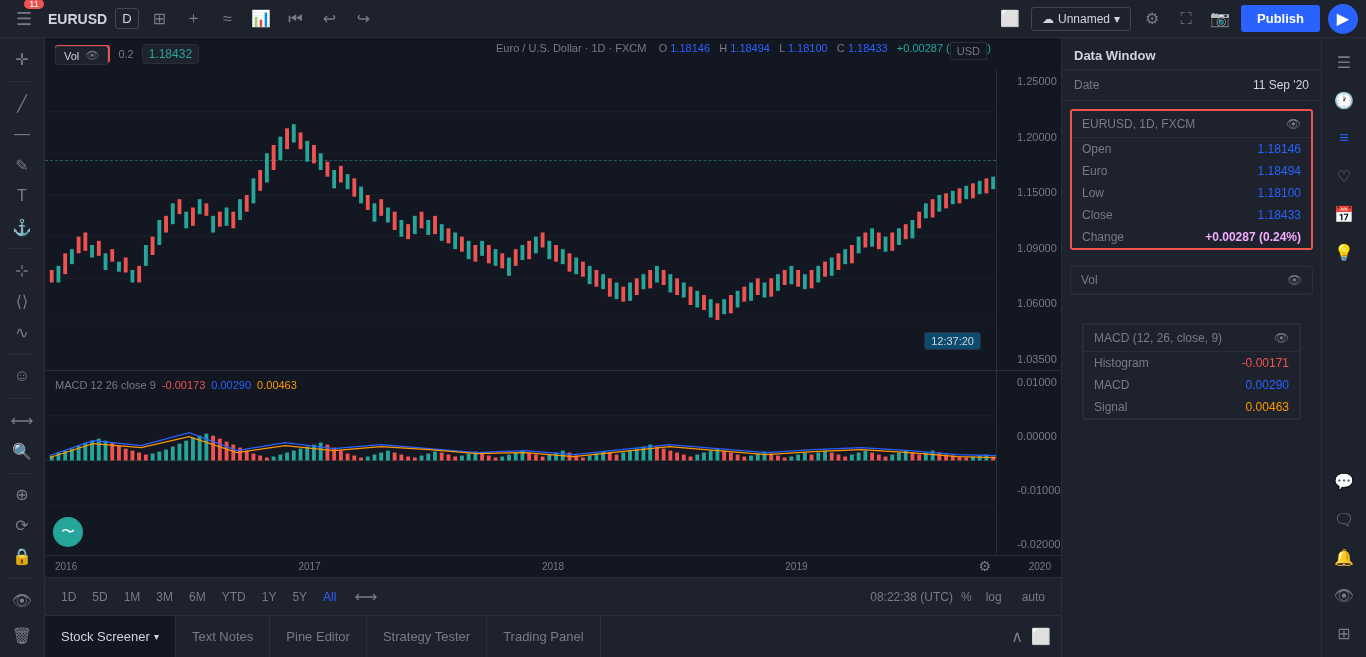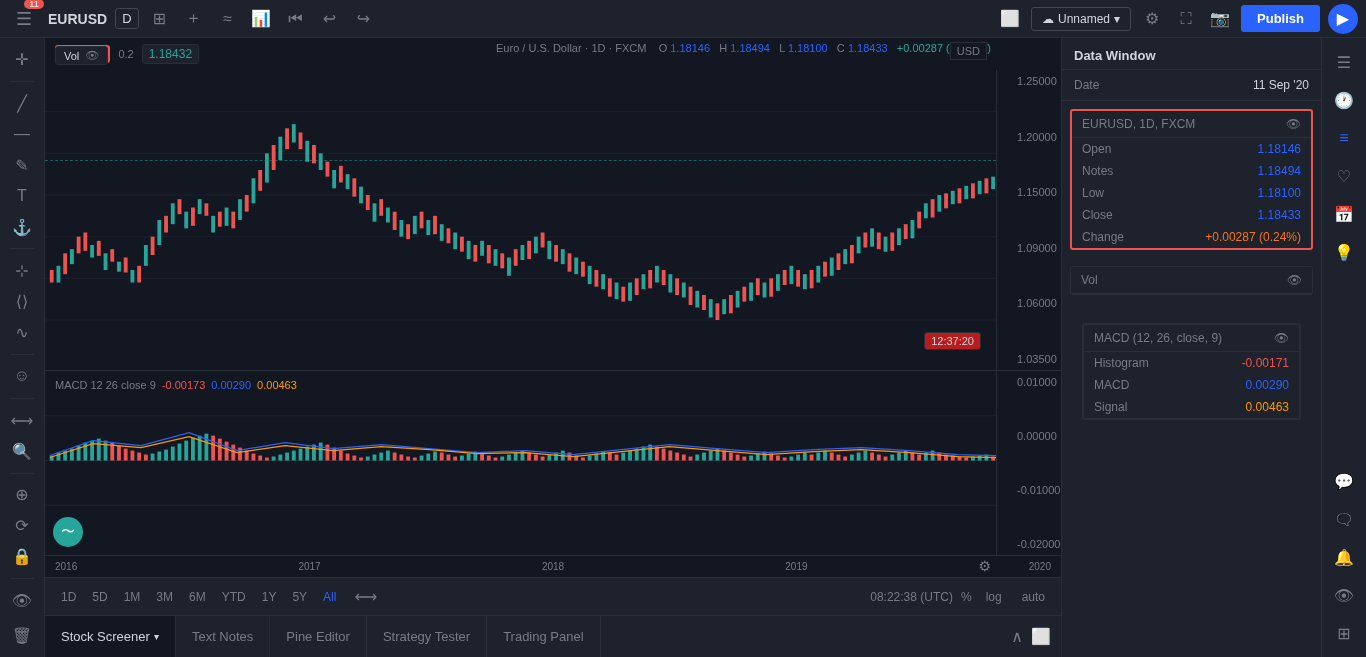--- a/index.html
+++ b/index.html
@@ -34,21 +34,21 @@
     
     .chart-canvas-container { flex: 1; display: flex; flex-direction: column; position: relative; }
     .main-chart { flex: 1; position: relative; background: #131722; overflow: hidden; }
     .indicator-chart { height: 185px; position: relative; background: #131722; border-top: 1px solid #2a2e39; overflow: hidden; }
 
     
     .y-axis { position: absolute; right: 0; top: 0; bottom: 0; width: 65px; background: #131722; border-left: 1px solid #2a2e39; display: flex; flex-direction: column; justify-content: space-between; padding: 5px 20px; font-size: 11px; color: #787b86; }
 
     
     .current-price-tag { position: absolute; right: 0; background: #26a69a; color: #fff; font-size: 11px; font-weight: bold; padding: 2px 4px; width: 65px; text-align: center; }
-    .time-tag { position: absolute; background: #b91c1c; color: #d1d4dc; font-size: 11px; padding: 2px 6px; border: 1px solid #2a2e39; border-radius: 3px; }
+    .time-tag { position: absolute; background: #0c4a6e; color: #d1d4dc; font-size: 11px; padding: 2px 6px; border: 1px solid #2a2e39; border-radius: 3px; }
 
     
     .macd-label { position: absolute; top: 8px; left: 10px; font-size: 11px; display: flex; gap: 6px; }
     .macd-neg { color: #ef5350; }
     .macd-pos1 { color: #2962ff; }
     .macd-pos2 { color: #ff9800; }
 
     
     .vol-label { position: absolute; top: 8px; left: 10px; background: #1e222d; padding: 2px 8px; border-radius: 3px; font-size: 11px; display: flex; align-items: center; gap: 6px; border: 1px solid #2a2e39; }
 
@@ -78,21 +78,21 @@
     
     .data-window { width: 260px; background: #1e222d; border-left: 1px solid #2a2e39; display: flex; flex-direction: column; flex-shrink: 0; overflow-y: auto; }
     .dw-header { padding: 10px 12px 6px; font-size: 13px; font-weight: bold; color: #d1d4dc; border-bottom: 1px solid #2a2e39; display: flex; justify-content: space-between; }
     .dw-date { display: flex; justify-content: space-between; padding: 8px 12px; font-size: 12px; color: #787b86; border-bottom: 1px solid #2a2e39; }
     .dw-date-val { color: #d1d4dc; }
     .dw-section { border: 2px solid #ef5350; margin: 8px; border-radius: 3px; }
     .dw-section-header { padding: 6px 10px; font-size: 12px; color: #787b86; display: flex; justify-content: space-between; align-items: center; border-bottom: 1px solid #2a2e39; }
     .dw-row { display: flex; justify-content: space-between; padding: 4px 10px; font-size: 12px; }
     .dw-key { color: #787b86; }
     .dw-val { color: #2962ff; }
-    .dw-val-green { color: #f97316; }
+    .dw-val-green { color: #f0abfc; font-weight: bold; }
     .dw-section2 { border: 1px solid #2a2e39; margin: 8px; border-radius: 3px; }
     .dw-section3 { border: 2px solid #2a2e39; margin: 20px; border-radius: 3px; }
 
     
     .right-panel { width: 45px; background: #1e222d; border-left: 1px solid #2a2e39; display: flex; flex-direction: column; align-items: center; padding: 8px 0; gap: 6px; flex-shrink: 0; }
     .rp-icon { width: 32px; height: 32px; display: flex; align-items: center; justify-content: center; color: #787b86; font-size: 16px; cursor: pointer; border-radius: 3px; }
 
     .notification-dot { position: relative; }
     .notification-dot::after { content: '11'; position: absolute; top: -4px; right: -4px; background: #ef5350; color: white; font-size: 9px; border-radius: 8px; padding: 0 3px; min-width: 14px; text-align: center; }
   </style>
@@ -599,21 +599,21 @@
     <div class="dw-section">
       <div class="dw-section-header">
         <span>EURUSD, 1D, FXCM</span>
         <span style="color:#787b86;cursor:pointer;">👁</span>
       </div>
       <div class="dw-row">
         <span class="dw-key">Open</span>
         <span class="dw-val">1.18146</span>
       </div>
       <div class="dw-row">
-        <span class="dw-key">Notes</span>
+        <span class="dw-key">Euro</span>
         <span class="dw-val">1.18494</span>
       </div>
       <div class="dw-row">
         <span class="dw-key">Low</span>
         <span class="dw-val">1.18100</span>
       </div>
       <div class="dw-row">
         <span class="dw-key">Close</span>
         <span class="dw-val">1.18433</span>
       </div>

